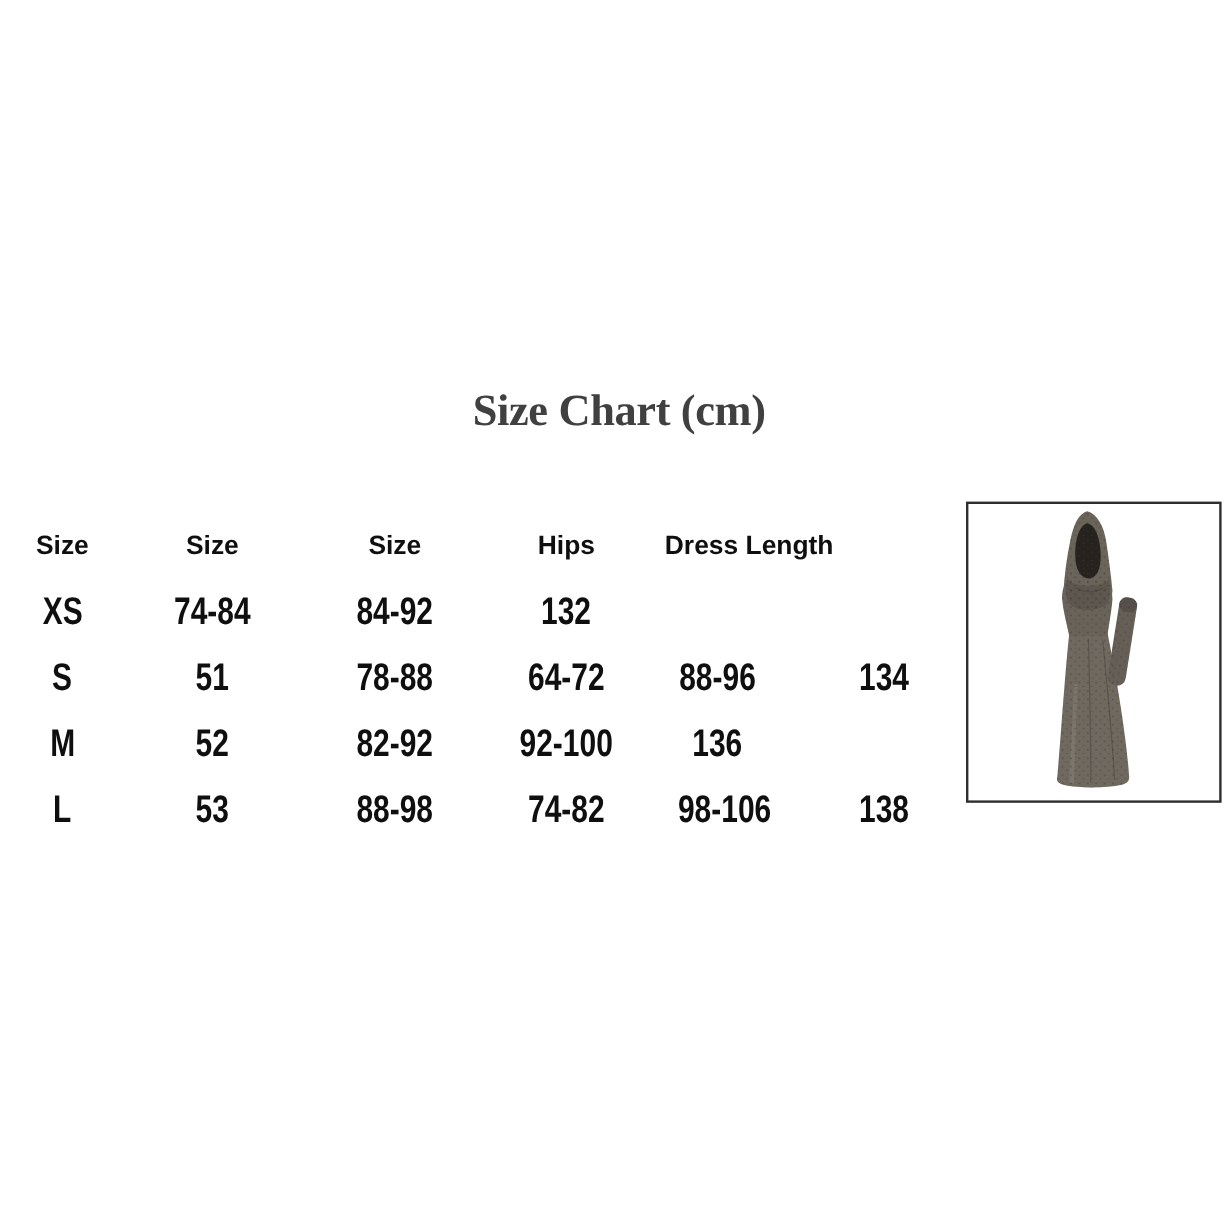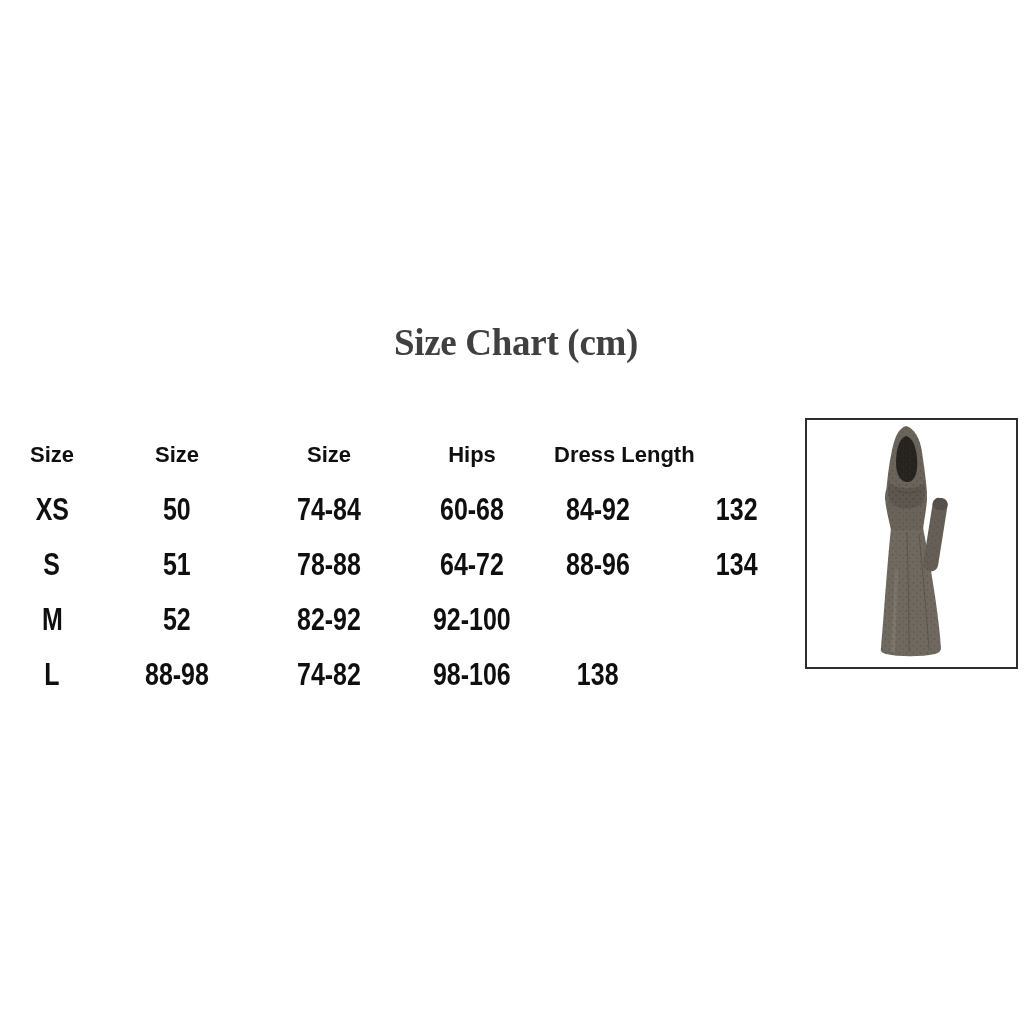--- a/index.html
+++ b/index.html
@@ -66,45 +66,45 @@
     <div class="trow">
       <div class="cell">Size</div>
       <div class="cell">Size</div>
       <div class="cell">Size</div>
       <div class="cell">Hips</div>
       <div class="cell">Dress Length</div>
     </div>
 
     <div class="trow">
       <div class="cell data"><span class="cond">XS</span></div>
-      <div class="cell data"><span class="cond">50</span></div>
       <div class="cell data"><span class="cond">74-84</span></div>
-      <div class="cell data"><span class="cond">60-68</span></div>
       <div class="cell data"><span class="cond">84-92</span></div>
       <div class="cell data"><span class="cond">132</span></div>
     </div>
 
     <div class="trow">
       <div class="cell data"><span class="cond">S</span></div>
       <div class="cell data"><span class="cond">51</span></div>
       <div class="cell data"><span class="cond">78-88</span></div>
       <div class="cell data"><span class="cond">64-72</span></div>
       <div class="cell data"><span class="cond">88-96</span></div>
       <div class="cell data"><span class="cond">134</span></div>
     </div>
 
     <div class="trow">
       <div class="cell data"><span class="cond">M</span></div>
       <div class="cell data"><span class="cond">52</span></div>
       <div class="cell data"><span class="cond">82-92</span></div>
       <div class="cell data"><span class="cond">92-100</span></div>
+      <div class="cell data"><span class="cond">136</span></div>
     </div>
 
     <div class="trow">
       <div class="cell data"><span class="cond">L</span></div>
+      <div class="cell data"><span class="cond">53</span></div>
       <div class="cell data"><span class="cond">88-98</span></div>
       <div class="cell data"><span class="cond">74-82</span></div>
       <div class="cell data"><span class="cond">98-106</span></div>
       <div class="cell data"><span class="cond">138</span></div>
     </div>
 
   </div>
 
   <div class="product-box">
     <svg width="209" height="247" viewBox="0 0 209 247">

